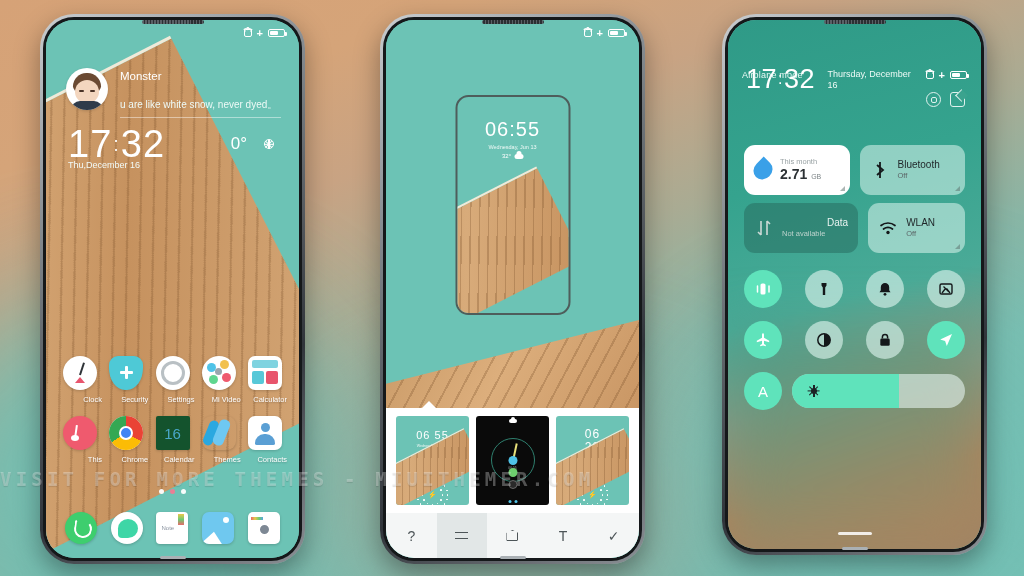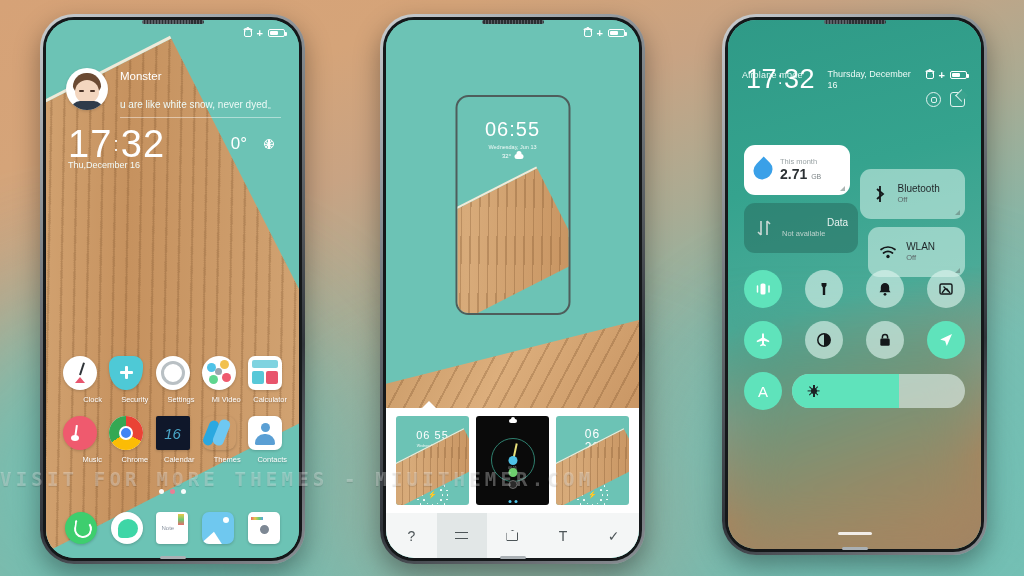--- a/index.html
+++ b/index.html
@@ -120,21 +120,21 @@
   .ic-calc{background:#fff; border-radius:7px;}
   .ic-calc .scr{position:absolute; left:4px; top:4px; right:4px; height:8px; background:#7fd3e0; border-radius:2px;}
   .ic-calc .k1{position:absolute; left:4px; top:15px; width:12px; height:13px; background:#57c8d8; border-radius:2px;}
   .ic-calc .k2{position:absolute; right:4px; top:15px; width:12px; height:13px; background:#e8556d; border-radius:2px;}
   .ic-mus{background:#ef5a6e; border-radius:50%;}
   .ic-mus::before{content:""; position:absolute; left:12px; top:9px; width:2px; height:13px; background:#fff; transform:rotate(8deg);}
   .ic-mus::after{content:""; position:absolute; left:8px; top:19px; width:8px; height:6px; background:#fff; border-radius:50%;}
   .ic-chr{background:#fff; border-radius:50%; overflow:hidden;}
   .ic-chr .r{position:absolute; inset:0;}
   .ic-chr .c{position:absolute; left:10px; top:10px; width:14px; height:14px; background:#4285f4; border-radius:50%; border:2.4px solid #fff;}
-  .ic-cal{background:#0f172a; border-radius:2px; display:flex; align-items:center; justify-content:center;font-style:italic;}
+  .ic-cal{background:#14532d; border-radius:2px; display:flex; align-items:center; justify-content:center;}
   .ic-cal span{font-size:15px; color:#4aa7c9; font-weight:300;}
   .ic-thm{background:transparent;}
   .ic-thm .b1{position:absolute; left:4px; top:4px; width:10px; height:26px; background:#2aa8e0; border-radius:5px; transform:rotate(22deg);}
   .ic-thm .b2{position:absolute; left:14px; top:3px; width:11px; height:27px; background:#6ec8f2; border-radius:5px; transform:rotate(22deg);}
   .ic-con{background:#fff; border-radius:7px;}
   .ic-con::before{content:""; position:absolute; left:12.5px; top:7px; width:9px; height:9px; background:#5a9fd4; border-radius:50%;}
   .ic-con::after{content:""; position:absolute; left:7px; bottom:5px; width:20px; height:11px; background:#5a9fd4; border-radius:10px 10px 2px 2px;}
 
   .dots { position:absolute; bottom:64px; left:0; right:0; display:flex; gap:6px; justify-content:center; }
   .dot { width:5px; height:5px; border-radius:50%; background:#ffffff; opacity:.95;}
@@ -229,21 +229,21 @@
   .cc-date { display:inline-block; vertical-align:middle; font-size:9px; color:#eefaf6; margin-left:8px; max-width:95px; line-height:11px;}
   .cc-acts { position:absolute; right:0; top:26px; display:flex; gap:9px; }
   .cc-act { width:15px; height:15px; border:1.3px solid #dff2ee; border-radius:3px; position:relative; }
   .cc-act.gear{border-radius:50%;}
   .cc-act.gear::before{content:""; position:absolute; inset:3.5px; border:1.3px solid #dff2ee; border-radius:2px;}
   .cc-act.edit::before{content:""; position:absolute; right:-2px; top:-2px; width:8px; height:8px; border-bottom:1.3px solid #dff2ee; border-left:1.3px solid #dff2ee; background:#3ba38e; transform:rotate(45deg);}
 
   .big-tiles { position:absolute; top:125px; left:16px; right:16px; display:flex; gap:10px; }
   .btile { flex:1; height:50px; border-radius:11px; position:relative; padding:8px 10px; display:flex; align-items:center; gap:8px;}
   .btile.on { background:#ffffff; }
-  .btile.semi { background:rgba(220,245,238,.55);margin-top:24px; }
+  .btile.semi { background:rgba(220,245,238,.55); }
   .btile.dim { background:rgba(40,110,96,.55); }
   .bt-txt .t1{font-size:7.5px; color:#9aa3a5; line-height:10px;}
   .bt-txt .t2{font-size:14px; color:#2c3134; font-weight:600; line-height:15px;}
   .bt-txt .t2 small{font-size:7px; font-weight:400; color:#7d8587;}
   .bt-txt .lbl{font-size:10px; color:#1f2528; line-height:12px;}
   .bt-txt .sub{font-size:7.5px; color:#5c6668; line-height:10px;}
   .bt-txt.white .lbl{color:#e8f3f0;margin-left:45px;} .bt-txt.white .sub{color:#bcd3cd;}
   .corner{position:absolute; right:5px; bottom:4px; width:0;height:0;border-style:solid;border-width:0 0 5px 5px;border-color:transparent transparent rgba(90,110,105,.5) transparent;}
   .drop{width:18px;height:20px;background:#3aa0e8;border-radius:0 50% 50% 50%; transform:rotate(45deg); flex:none;}
   .bt-ico{width:20px;height:20px;flex:none;position:relative;}
@@ -354,21 +354,21 @@
               <span class="scr"></span>
                 <span class="k1"></span>
                 <span class="k2"></span>
             </div>
             <div class="app-lbl">Calculator</div>
           </div>
         </div>
         <div class="app-row">
           <div class="app">
             <div class="app-ico ic-mus"></div>
-            <div class="app-lbl">Music</div>
+            <div class="app-lbl">This</div>
           </div>
           <div class="app">
             <div class="app-ico ic-chr">
               <span class="r" style="background:conic-gradient(#ea4335 0 33%,#fbbc05 33% 66%,#34a853 66% 100%)"></span>
               <span class="c"></span>
             </div>
             <div class="app-lbl">Chrome</div>
           </div>
           <div class="app">
             <div class="app-ico ic-cal">

